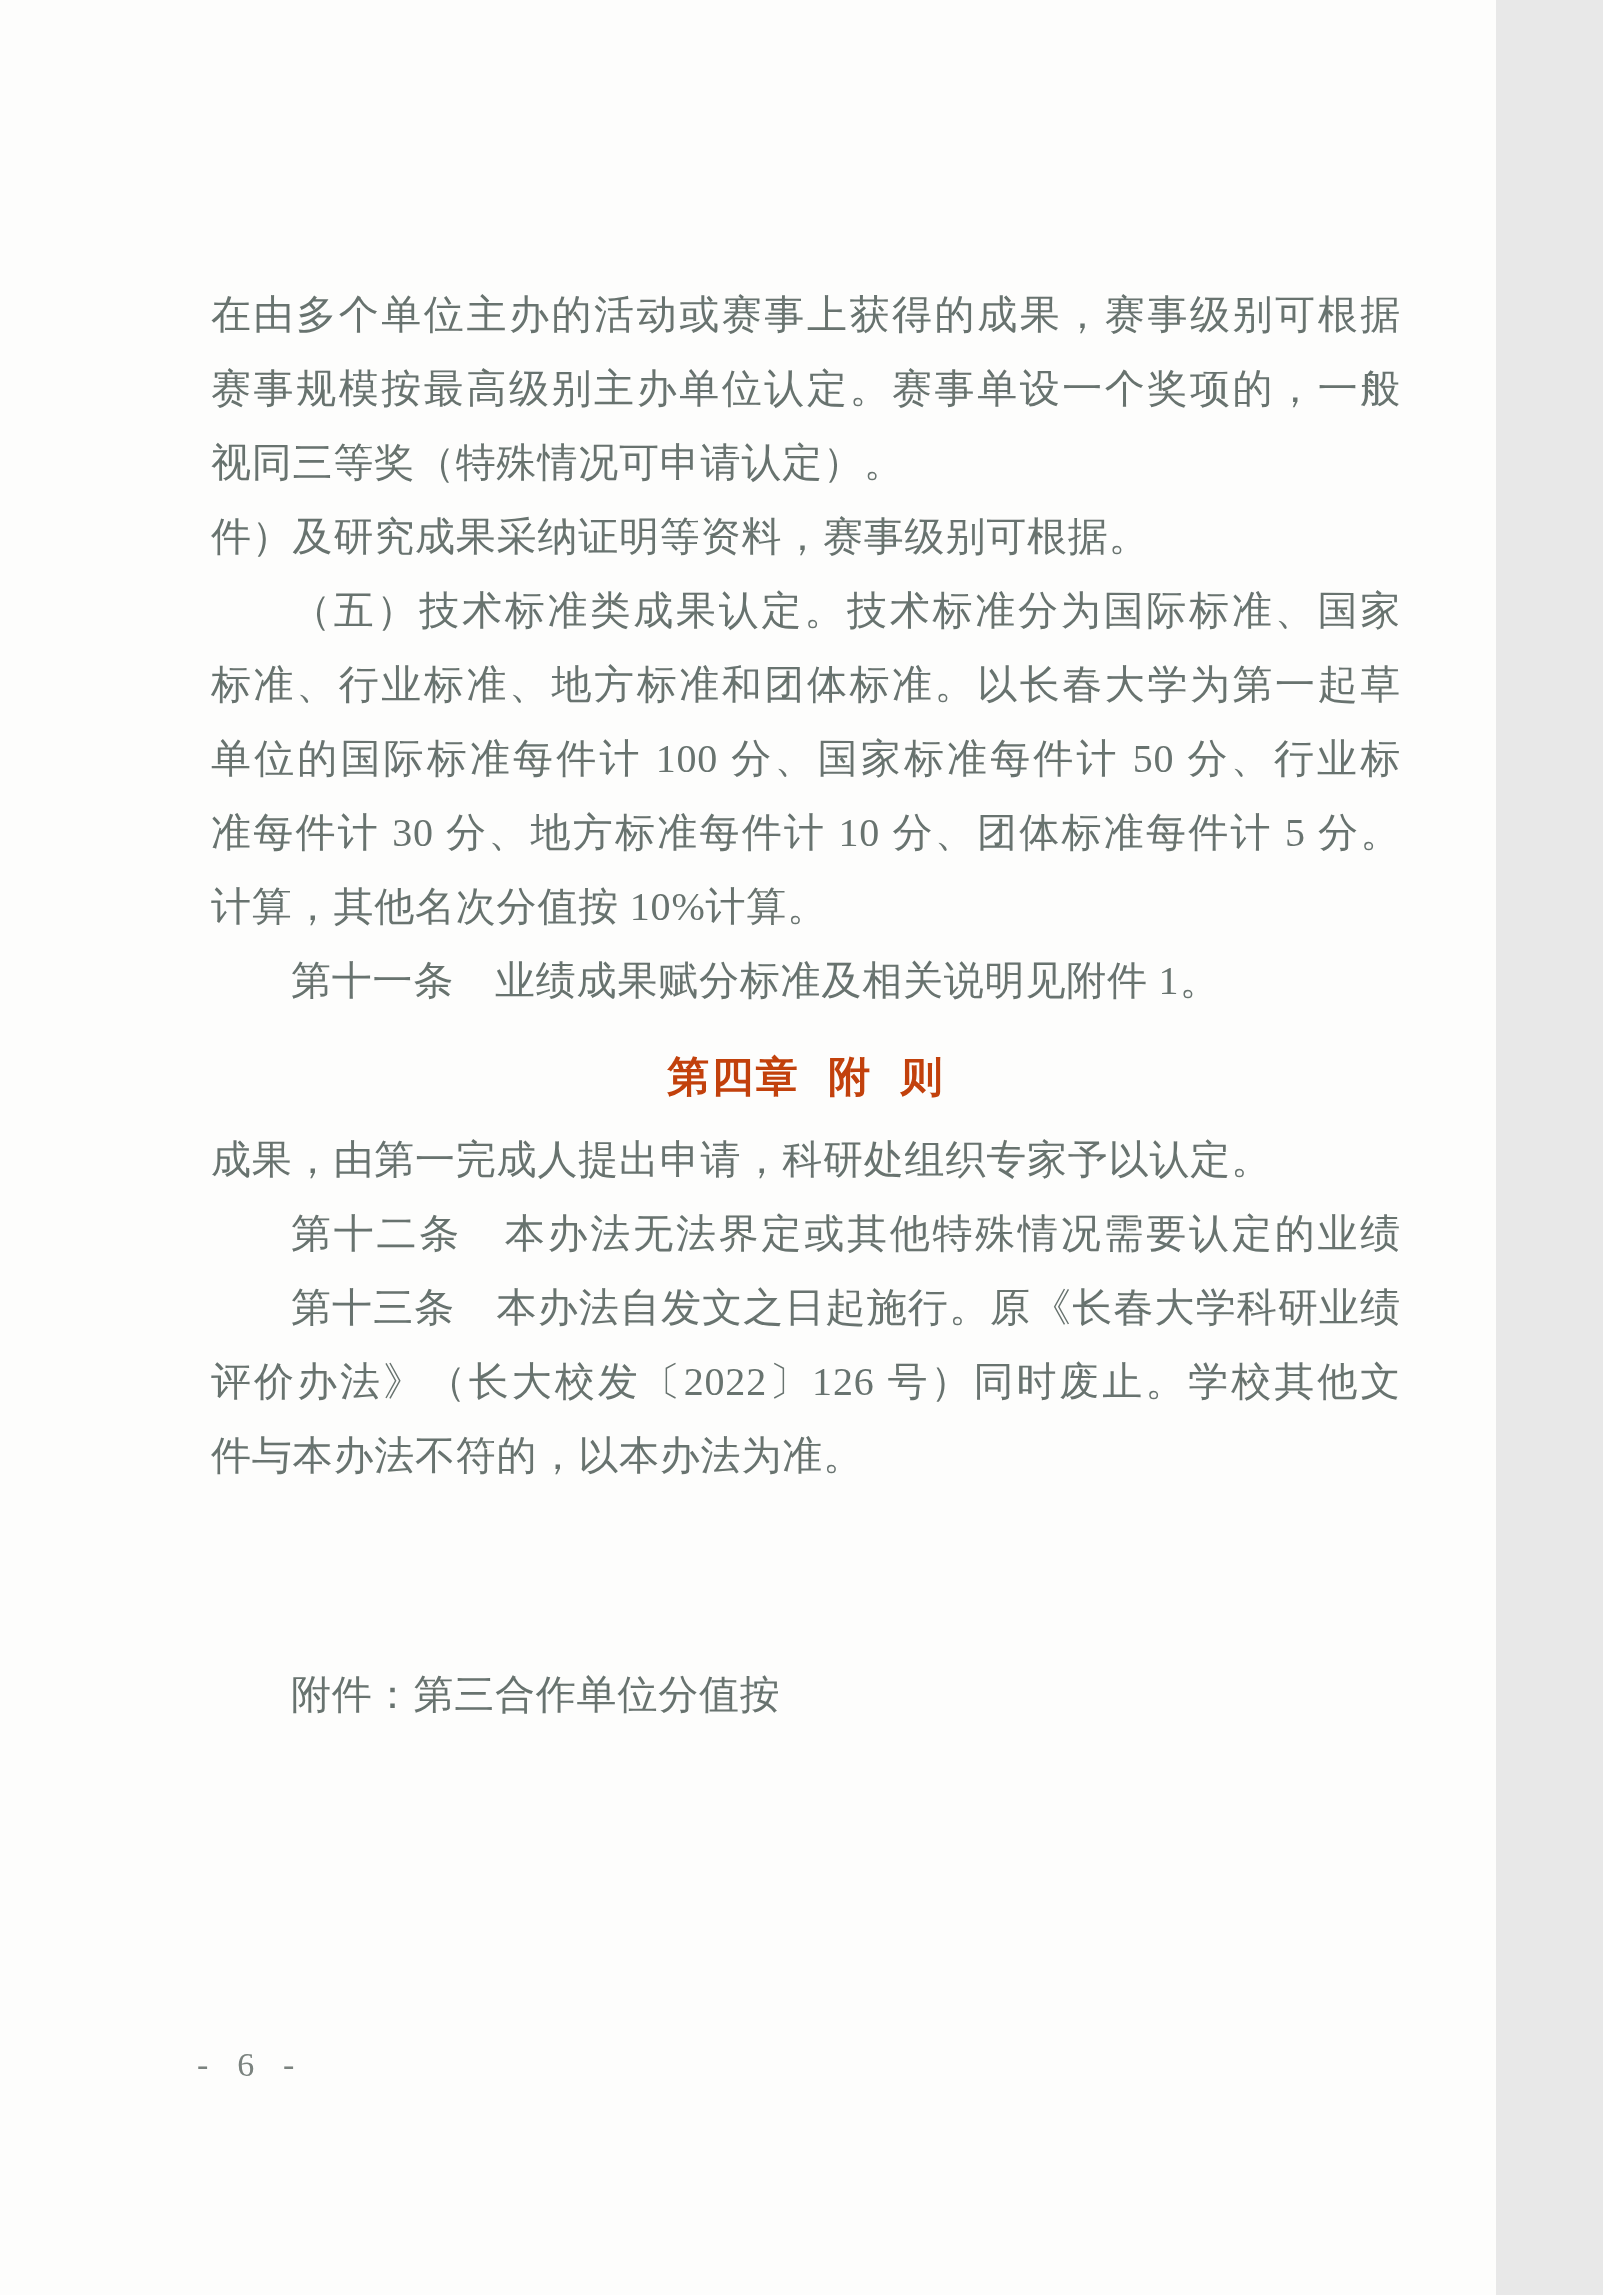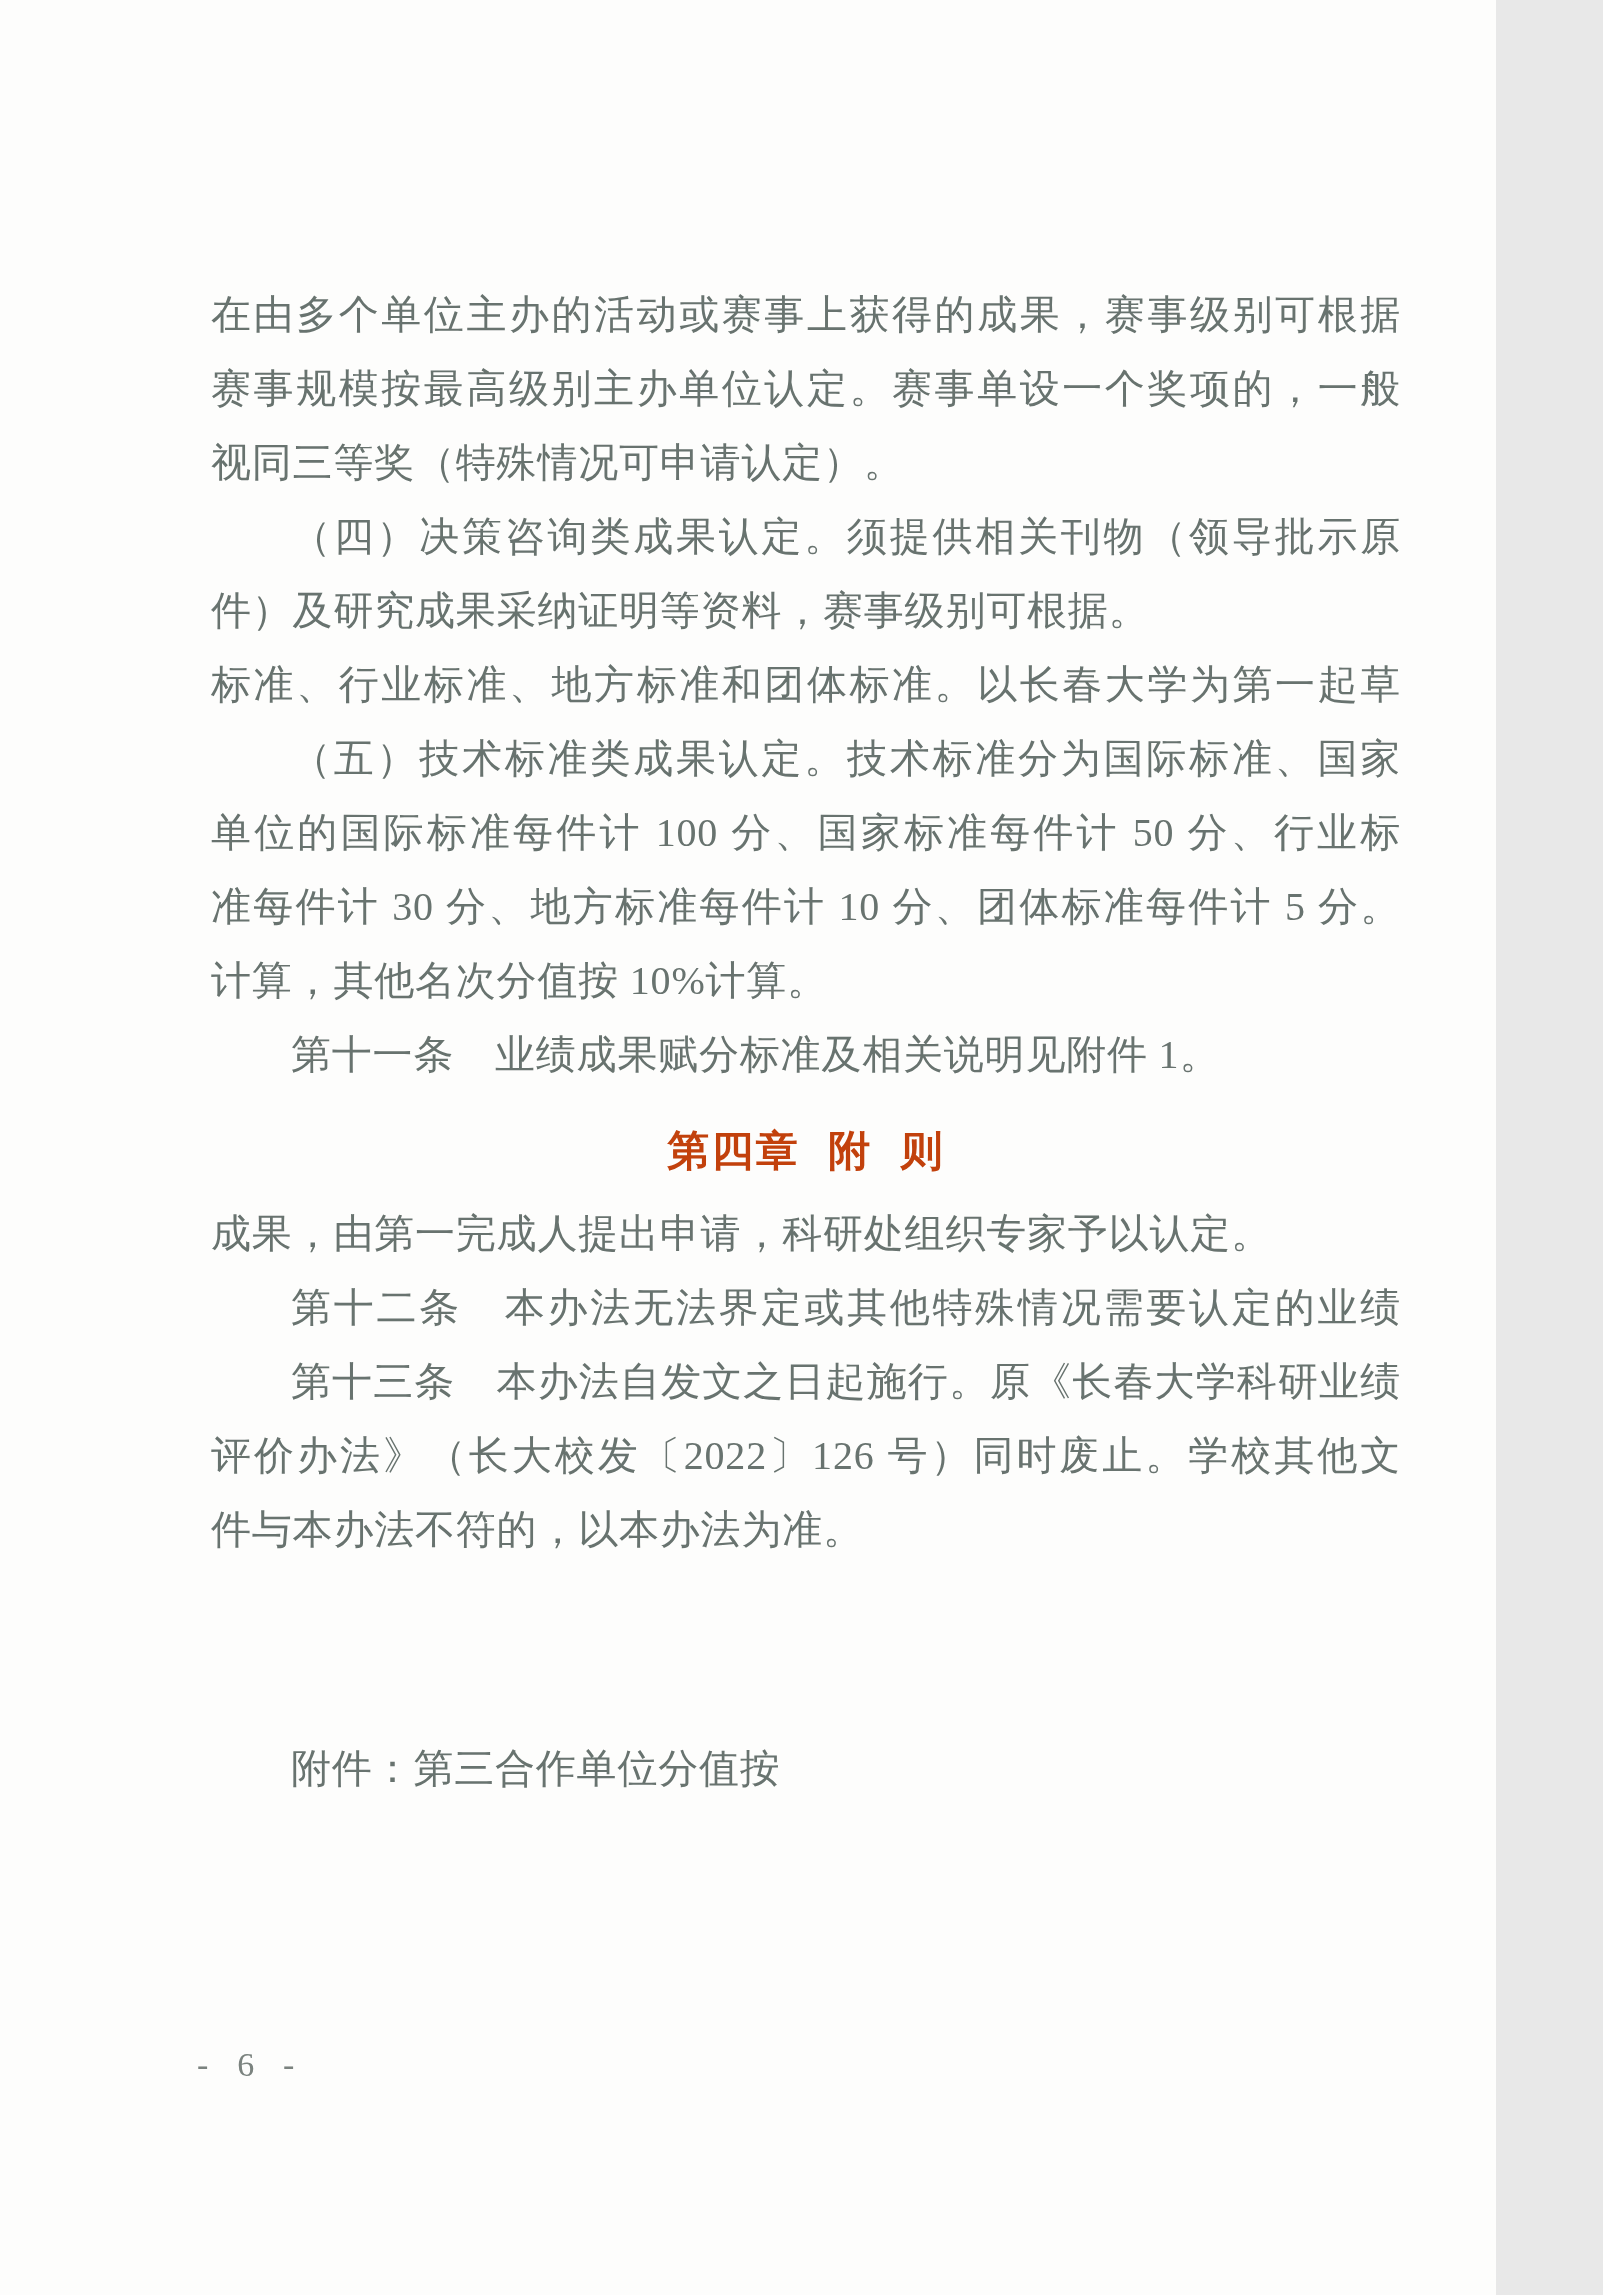--- a/index.html
+++ b/index.html
@@ -66,24 +66,23 @@
 </style>
 </head>
 <body>
 
 <div class="page">
   <div class="text-block">
 
     <div class="ln just">在由多个单位主办的活动或赛事上获得的成果，赛事级别可根据</div>
     <div class="ln just">赛事规模按最高级别主办单位认定。赛事单设一个奖项的，一般</div>
     <div class="ln">视同三等奖（特殊情况可申请认定）。</div>
-    <div class="ln just ind">（四）决策咨询类成果认定。须提供相关刊物（领导批示原</div>
     <div class="ln">件）及研究成果采纳证明等资料，赛事级别可根据。</div>
+    <div class="ln just ind">（五）技术标准类成果认定。技术标准分为国际标准、国家</div>
     <div class="ln just">标准、行业标准、地方标准和团体标准。以长春大学为第一起草</div>
-    <div class="ln just ind">（五）技术标准类成果认定。技术标准分为国际标准、国家</div>
     <div class="ln just">单位的国际标准每件计 100 分、国家标准每件计 50 分、行业标</div>
     <div class="ln just">准每件计 30 分、地方标准每件计 10 分、团体标准每件计 5 分。</div>
     <div class="ln">计算，其他名次分值按 10%计算。</div>
     <div class="ln ind">第十一条　业绩成果赋分标准及相关说明见附件 1。</div>
 
     <div class="ln heading">第四章 附 则</div>
 
     <div class="ln">成果，由第一完成人提出申请，科研处组织专家予以认定。</div>
     <div class="ln just ind">第十二条　本办法无法界定或其他特殊情况需要认定的业绩</div>
     <div class="ln just ind">第十三条　本办法自发文之日起施行。原《长春大学科研业绩</div>

